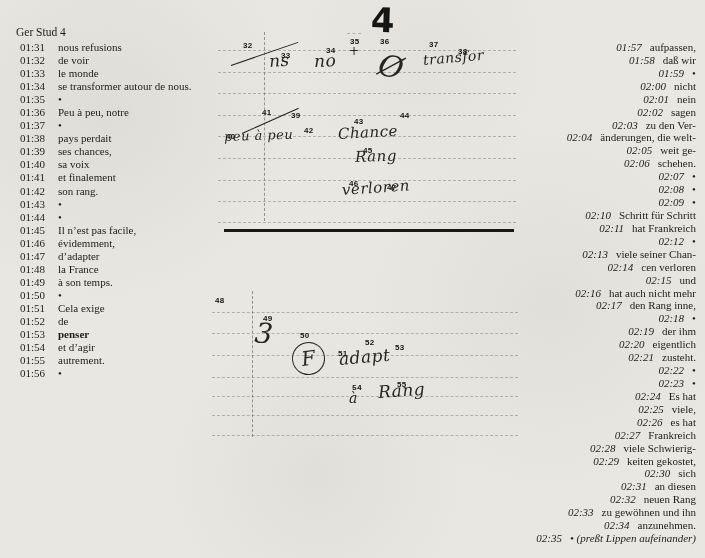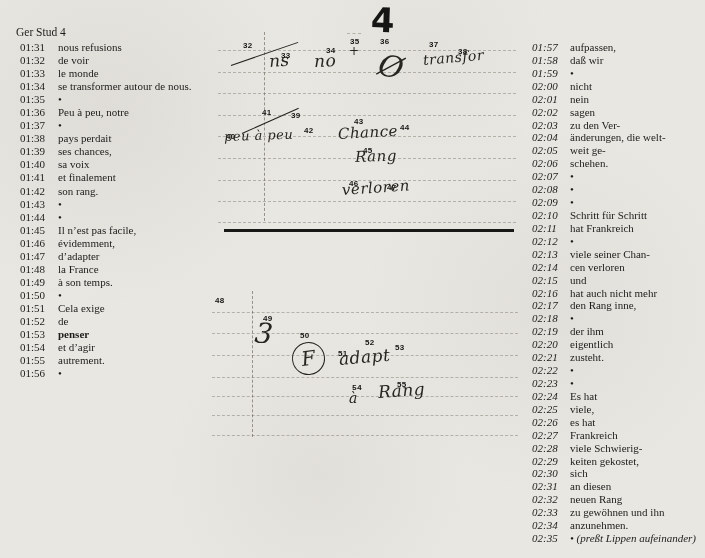--- a/index.html
+++ b/index.html
@@ -18,21 +18,21 @@
   .doc-title{position:absolute;left:16px;top:26px;font-size:11.5px;white-space:nowrap;}
   .big4{
     position:absolute;left:371px;top:0px;
     font-family:"DejaVu Sans",sans-serif;font-weight:bold;font-size:34px;
     transform:rotate(2deg);color:#151513;
   }
   .col{position:absolute;font-size:11px;}
   .col-left{left:20px;top:41px;}
   .col-right{left:532px;top:41px;}
   .row{height:13.06px;white-space:nowrap;}
-  .col-right .row{height:12.93px;}
+  .col-right .row{height:12.93px;text-align:right;}
   .time{display:inline-block;width:30px;}
   .col-right .time{font-style:italic;}
   .txt{margin-left:8px;}
   .b{font-weight:bold;}
   .i{font-style:italic;}
   .hline{position:absolute;height:0;border-top:1px dashed rgba(110,104,94,.42);}
   .vline{position:absolute;width:0;border-left:1px dashed rgba(95,90,80,.60);}
   .divider{position:absolute;height:2.5px;background:#181816;}
   .stroke{position:absolute;height:0;border-top:1.7px solid #24241f;transform-origin:left center;}
   .marker{
@@ -153,21 +153,21 @@
       <span class="marker" style="left: 326px; top: 46px;">34</span>
       <span class="marker" style="left: 350px; top: 37px;">35</span>
       <span class="marker" style="left: 380px; top: 37px;">36</span>
       <span class="marker" style="left: 429px; top: 40px;">37</span>
       <span class="marker" style="left: 458px; top: 47px;">38</span>
       <span class="marker" style="left: 259px; top: 111px; padding-left: 32px;">39</span>
       <span class="marker" style="left: 226px; top: 132px;">40</span>
       <span class="marker" style="left: 262px; top: 108px;">41</span>
       <span class="marker" style="left: 304px; top: 126px;">42</span>
       <span class="marker" style="left: 354px; top: 117px;">43</span>
-      <span class="marker" style="left: 400px; top: 123px;">44</span>
+      <span class="marker" style="left: 400px; top: 111px;">44</span>
       <span class="marker" style="left: 363px; top: 146px;">45</span>
       <span class="marker" style="left: 349px; top: 179px;">46</span>
       <span class="marker" style="left: 387px; top: 183px;">47</span>
       <span class="marker" style="left: 215px; top: 296px;">48</span>
       <span class="marker" style="left: 263px; top: 314px;">49</span>
       <span class="marker" style="left: 300px; top: 331px;">50</span>
       <span class="marker" style="left: 338px; top: 349px;">51</span>
       <span class="marker" style="left: 365px; top: 338px;">52</span>
       <span class="marker" style="left: 395px; top: 343px;">53</span>
       <span class="marker" style="left: 352px; top: 383px; font-family: Liberation Mono, monospace;">54</span>

